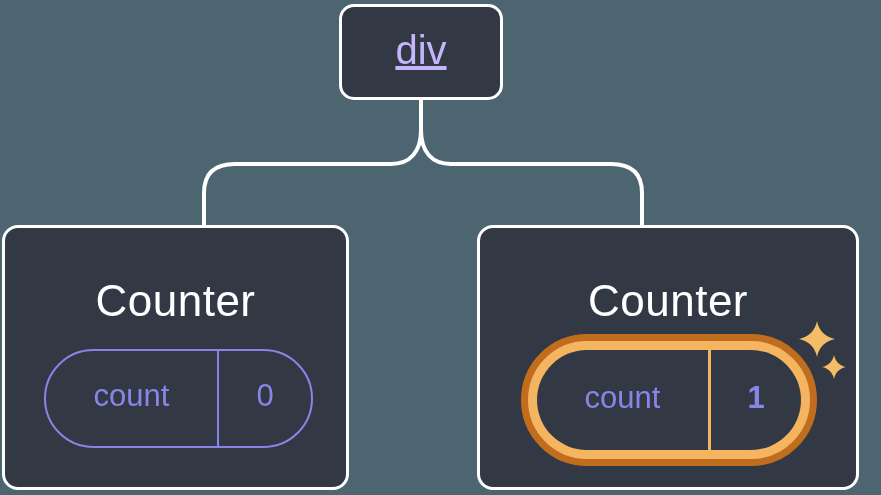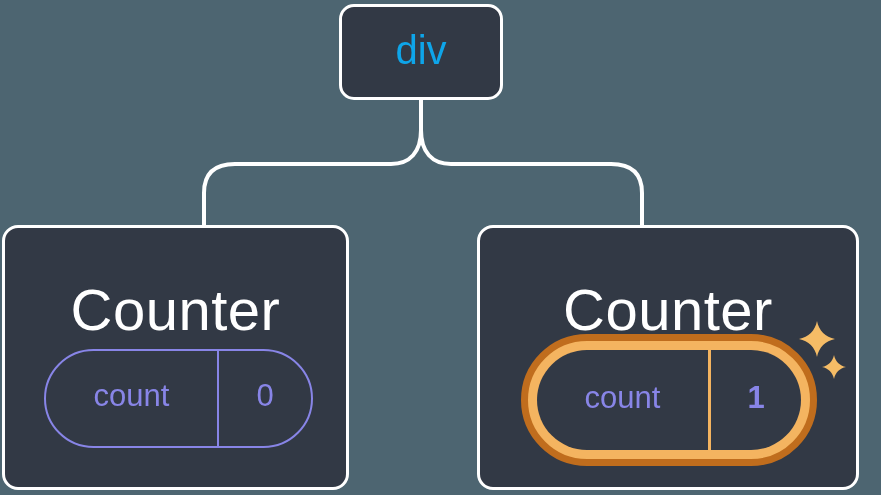--- a/index.html
+++ b/index.html
@@ -24,43 +24,44 @@
     position:absolute;
     left:339px;top:4px;width:164px;height:96px;
     background:#323945;
     border:3.5px solid #ffffff;
     border-radius:15px;
     box-sizing:border-box;
     display:flex;align-items:center;justify-content:center;
     z-index:2;
   }
   .root-node .label{
-    color:#0ea5e9;
+    color:#c4b5fd;
     font-size:40px;
     line-height:1;
     padding-bottom:4px;
+    text-decoration:underline;
   }
   
   .card{
     position:absolute;
     top:225px;height:265px;
     background:#323945;
     border:3px solid #ffffff;
     border-radius:16px;
     box-sizing:border-box;
     z-index:1;
   }
   .card.left{left:2px;width:347px;}
   .card.right{left:477px;width:382px;}
   .card-title{
     position:absolute;
     top:48px;left:0;right:0;
     text-align:center;
     color:#ffffff;
-    font-size:58px;
+    font-size:44px;
     font-weight:400;
     letter-spacing:0.5px;
   }
   
   .pill{
     position:absolute;
     left:39px;top:121px;
     width:269px;height:99px;
     border:2.5px solid #8885e7;
     border-radius:60px;

